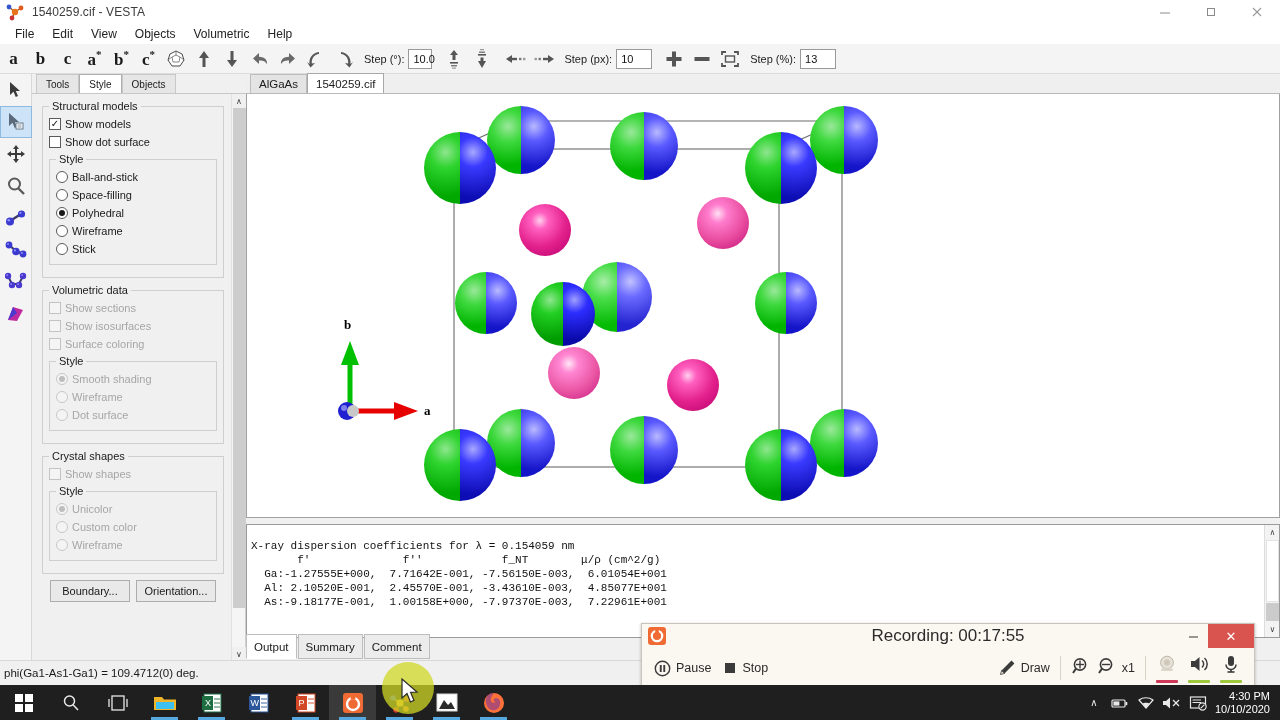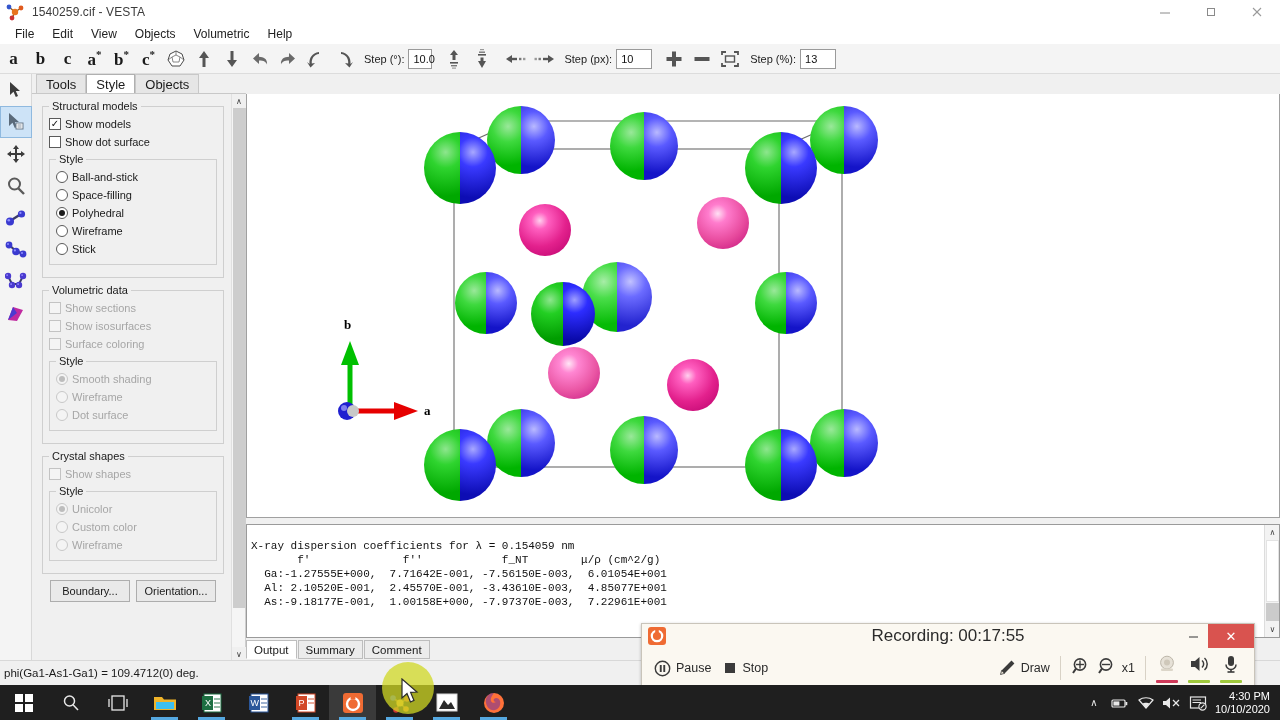--- a/index.html
+++ b/index.html
@@ -58,21 +58,21 @@
   }
   .lt-btn { width: 32px; height: 32px; display: flex; align-items: center; justify-content: center; }
   .lt-btn.sel { background: #cde3f7; border: 1px solid #8fb9df; }
 
   
   .paneltabs {
     position: absolute; top: 74px; left: 32px; width: 214px; height: 19px; background: #f0f0f0;
     display: flex; align-items: flex-end; padding-left: 4px;
   }
   .ptab {
-    font-size: 13px; color: #1a1a1a; padding: 2px 9px 2px 9px; height: 19px;
+    font-size: 10px; color: #1a1a1a; padding: 2px 9px 2px 9px; height: 19px;
     border: 1px solid #c8c8c8; border-bottom: none; background: #e6e6e6;
     display: flex; align-items: center;
   }
   .ptab.active { background: #ffffff; border-color: #b0b0b0; font-weight: 400; }
 
   
   .sidepanel {
     position: absolute; top: 93px; left: 32px; width: 214px; height: 567px;
     background: #f0f0f0; border-right: 1px solid #cfcfcf; border-top: 1px solid #c8c8c8;
   }
@@ -153,21 +153,21 @@
   }
   .out-scroll { position: absolute; right: 0; top: 0; width: 15px; height: 112px; background: #f3f3f3;
                 border-left: 1px solid #ddd; }
   .out-arrow { width: 15px; height: 15px; display: flex; align-items: center; justify-content: center;
                font-size: 8px; color: #444; }
   .out-thumb { position: absolute; top: 15px; left: 1px; width: 13px; height: 62px; background: #fff;
                border: 1px solid #e3e3e3; }
   .out-thumb2 { position: absolute; top: 78px; left: 1px; width: 13px; height: 18px; background: #cbcbcb; }
 
   .outtabs { position: absolute; top: 639px; left: 246px; height: 20px; display: flex; align-items: flex-end; }
-  .otab { font-size: 11.5px; color: #1a1a1a; padding: 2px 7px; height: 19px;
+  .otab { font-size: 11.5px; color: #1a1a1a; padding: 2px 7px; height: 25px;
           border: 1px solid #bdbdbd; background: #ececec; display: flex; align-items: center; margin-right: 1px; }
   .otab.active { background: #fff; border-bottom-color: #fff; }
 
   
   .statusbar {
     position: absolute; top: 660px; left: 0; width: 1280px; height: 25px;
     background: #f0f0f0; border-top: 1px solid #d8d8d8; display: flex; align-items: center;
   }
   .statusbar .st-txt { font-size: 11.5px; color: #1a1a1a; margin-left: 4px; }
 
@@ -540,20 +540,24 @@
       </div>
     </div>
 
     <div class="sp-scroll">
       <div class="sp-arrow">∧</div>
       <div class="sp-thumb"></div>
       <div class="sp-arrow" style="position:absolute;bottom:0;left:0">∨</div>
     </div>
   </div>
 
+  <div class="doctabs">
+    <div class="dtab">AlGaAs</div>
+    <div class="dtab active">1540259.cif</div>
+  </div>
 
   <div class="view3d">
 
     <svg width="1034" height="424" style="position:absolute;left:0;top:0">
       <g stroke="#6b6b6b" stroke-width="1.1" fill="none">
         <rect x="207" y="55" width="325" height="318"></rect>
         <line x1="207" y1="55" x2="270" y2="27"></line>
         <line x1="532" y1="55" x2="595" y2="27"></line>
         <line x1="207" y1="373" x2="270" y2="345"></line>
         <line x1="532" y1="373" x2="595" y2="345"></line>

